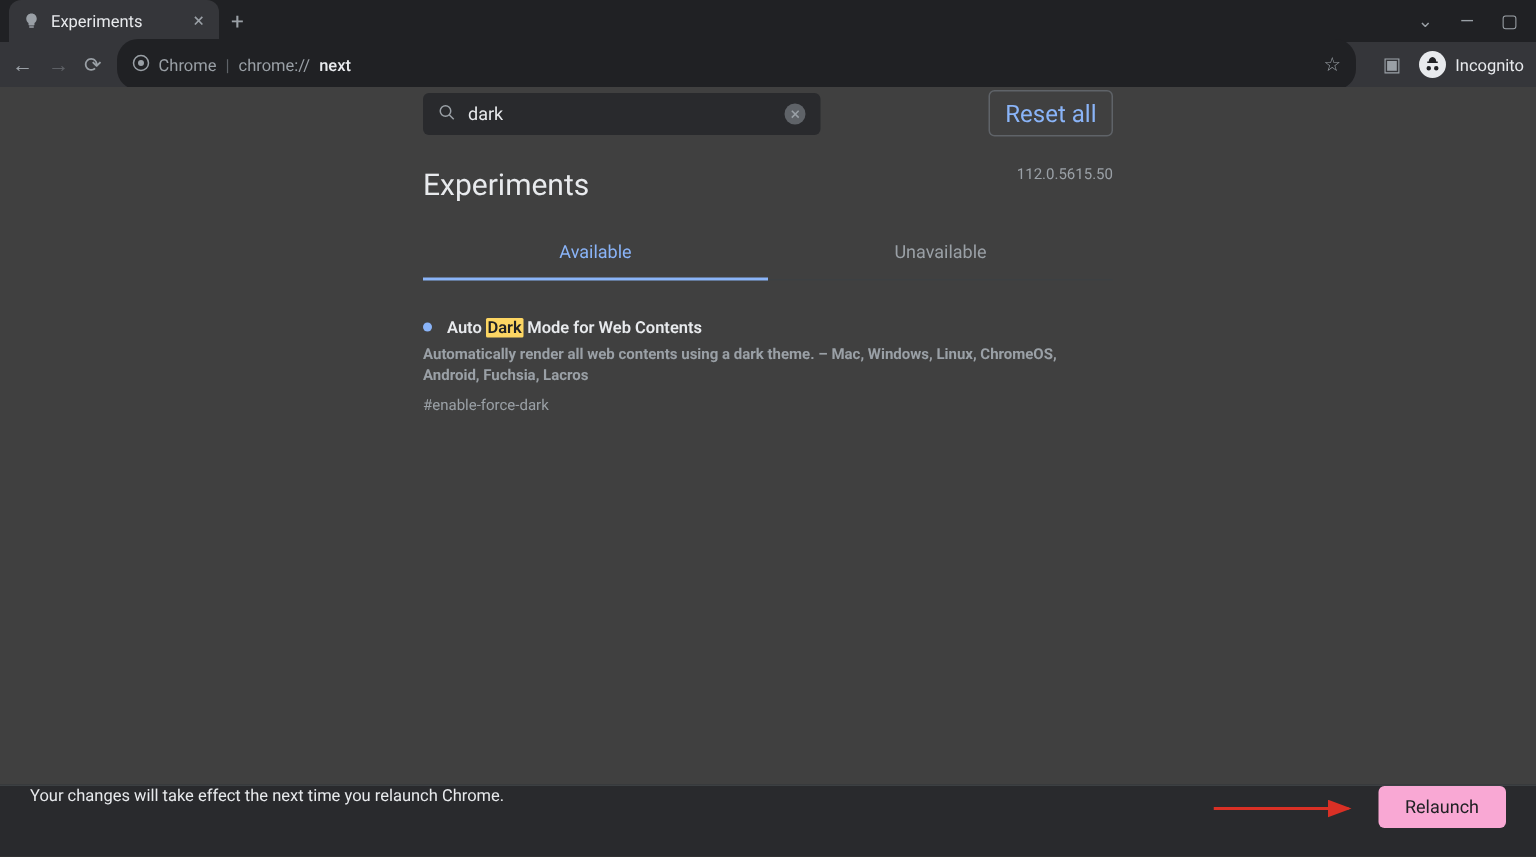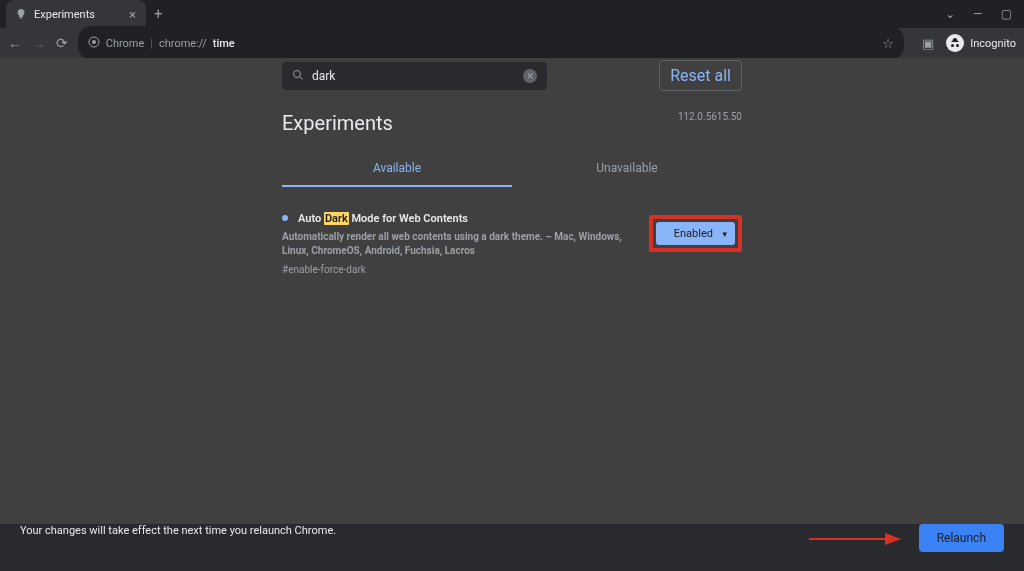--- a/index.html
+++ b/index.html
@@ -54,21 +54,21 @@
 .flag-tag { font-size: 10px; color: #9aa0a6; margin-top: 6px; display: inline-block; }
 .flag-right { display: flex; align-items: flex-start; padding-top: 8px; }
 .select-outline { border: 4px solid #d93025; padding: 3px; border-radius: 2px; }
 .flag-select { background: #8ab4f8; color: #202124; border: none; padding: 5px 22px 5px 18px; font-size: 11px; border-radius: 3px; cursor: pointer; appearance: none; position: relative; }
 .select-wrapper { position: relative; }
 .select-wrapper::after { content: "▾"; position: absolute; right: 8px; top: 50%; transform: translateY(-50%); font-size: 9px; color: #202124; pointer-events: none; }
 
 
 .bottom-bar { position: absolute; bottom: 0; left: 0; right: 0; height: 48px; background: #292a2d; display: flex; align-items: flex-start; padding: 0 20px; border-top: 1px solid #3c4043; }
 .bottom-text { font-size: 11px; color: #e8eaed; }
-.relaunch-btn { margin-left: auto; background: #3b82f6; color: #202124; border: none; padding: 7px 18px; font-size: 12px; border-radius: 4px; cursor: pointer; }
+.relaunch-btn { margin-left: auto; background: #f9a8d4; color: #202124; border: none; padding: 7px 18px; font-size: 12px; border-radius: 4px; cursor: pointer; }
 
 
 .arrow { position: absolute; bottom: 22px; right: 115px; pointer-events: none; }
 </style>
 </head>
 <body>
 
 <div class="titlebar">
   <div class="tab">
     <span class="tab-favicon">
@@ -94,21 +94,21 @@
   <div class="omnibox">
     <span>
       <svg width="12" height="12" viewBox="0 0 24 24">
           <circle cx="12" cy="12" r="10" fill="none" stroke="#9aa0a6" stroke-width="2"></circle>
           <circle cx="12" cy="12" r="4" fill="#9aa0a6"></circle>
         </svg>
     </span>
     <span class="omni-chrome">Chrome</span>
     <span class="omni-sep">|</span>
     <span class="omni-chrome">chrome://</span>
-      <span class="omni-flags">time</span>
+      <span class="omni-flags">next</span>
     <span class="star-icon">☆</span>
   </div>
   <div class="tb-right">
     <span style="color:#9aa0a6;font-size:13px">▣</span>
     <div class="incognito-badge">
       <span class="incognito-avatar">
         <svg width="12" height="12" viewBox="0 0 24 24" fill="#202124">
             <path d="M12 2C9 2 7 5 7 8H5v2h14V8h-2c0-3-2-6-5-6zm-5 12a3 3 0 100 6 3 3 0 000-6zm10 0a3 3 0 100 6 3 3 0 000-6z"></path>
           </svg>
       </span>
@@ -145,27 +145,20 @@
 
     <div class="flag-item">
       <div class="flag-left">
         <div>
           <span class="flag-indicator"></span>
           <span class="flag-title"><span>Auto </span><span class="highlight">Dark</span><span> Mode for Web Contents</span></span>
         </div>
         <div class="flag-desc">Automatically render all web contents using a dark theme. – Mac, Windows, Linux, ChromeOS, Android, Fuchsia, Lacros</div>
         <a class="flag-tag">#enable-force-dark</a>
       </div>
-      <div class="flag-right">
-        <div class="select-outline">
-          <div class="select-wrapper">
-            <button class="flag-select">Enabled</button>
-          </div>
-        </div>
-      </div>
     </div>
   </div>
 </div>
 
 <div class="bottom-bar">
   <span class="bottom-text">Your changes will take effect the next time you relaunch Chrome.</span>
   <button class="relaunch-btn">Relaunch</button>
 </div>
 
 <svg class="arrow" width="100" height="20">

